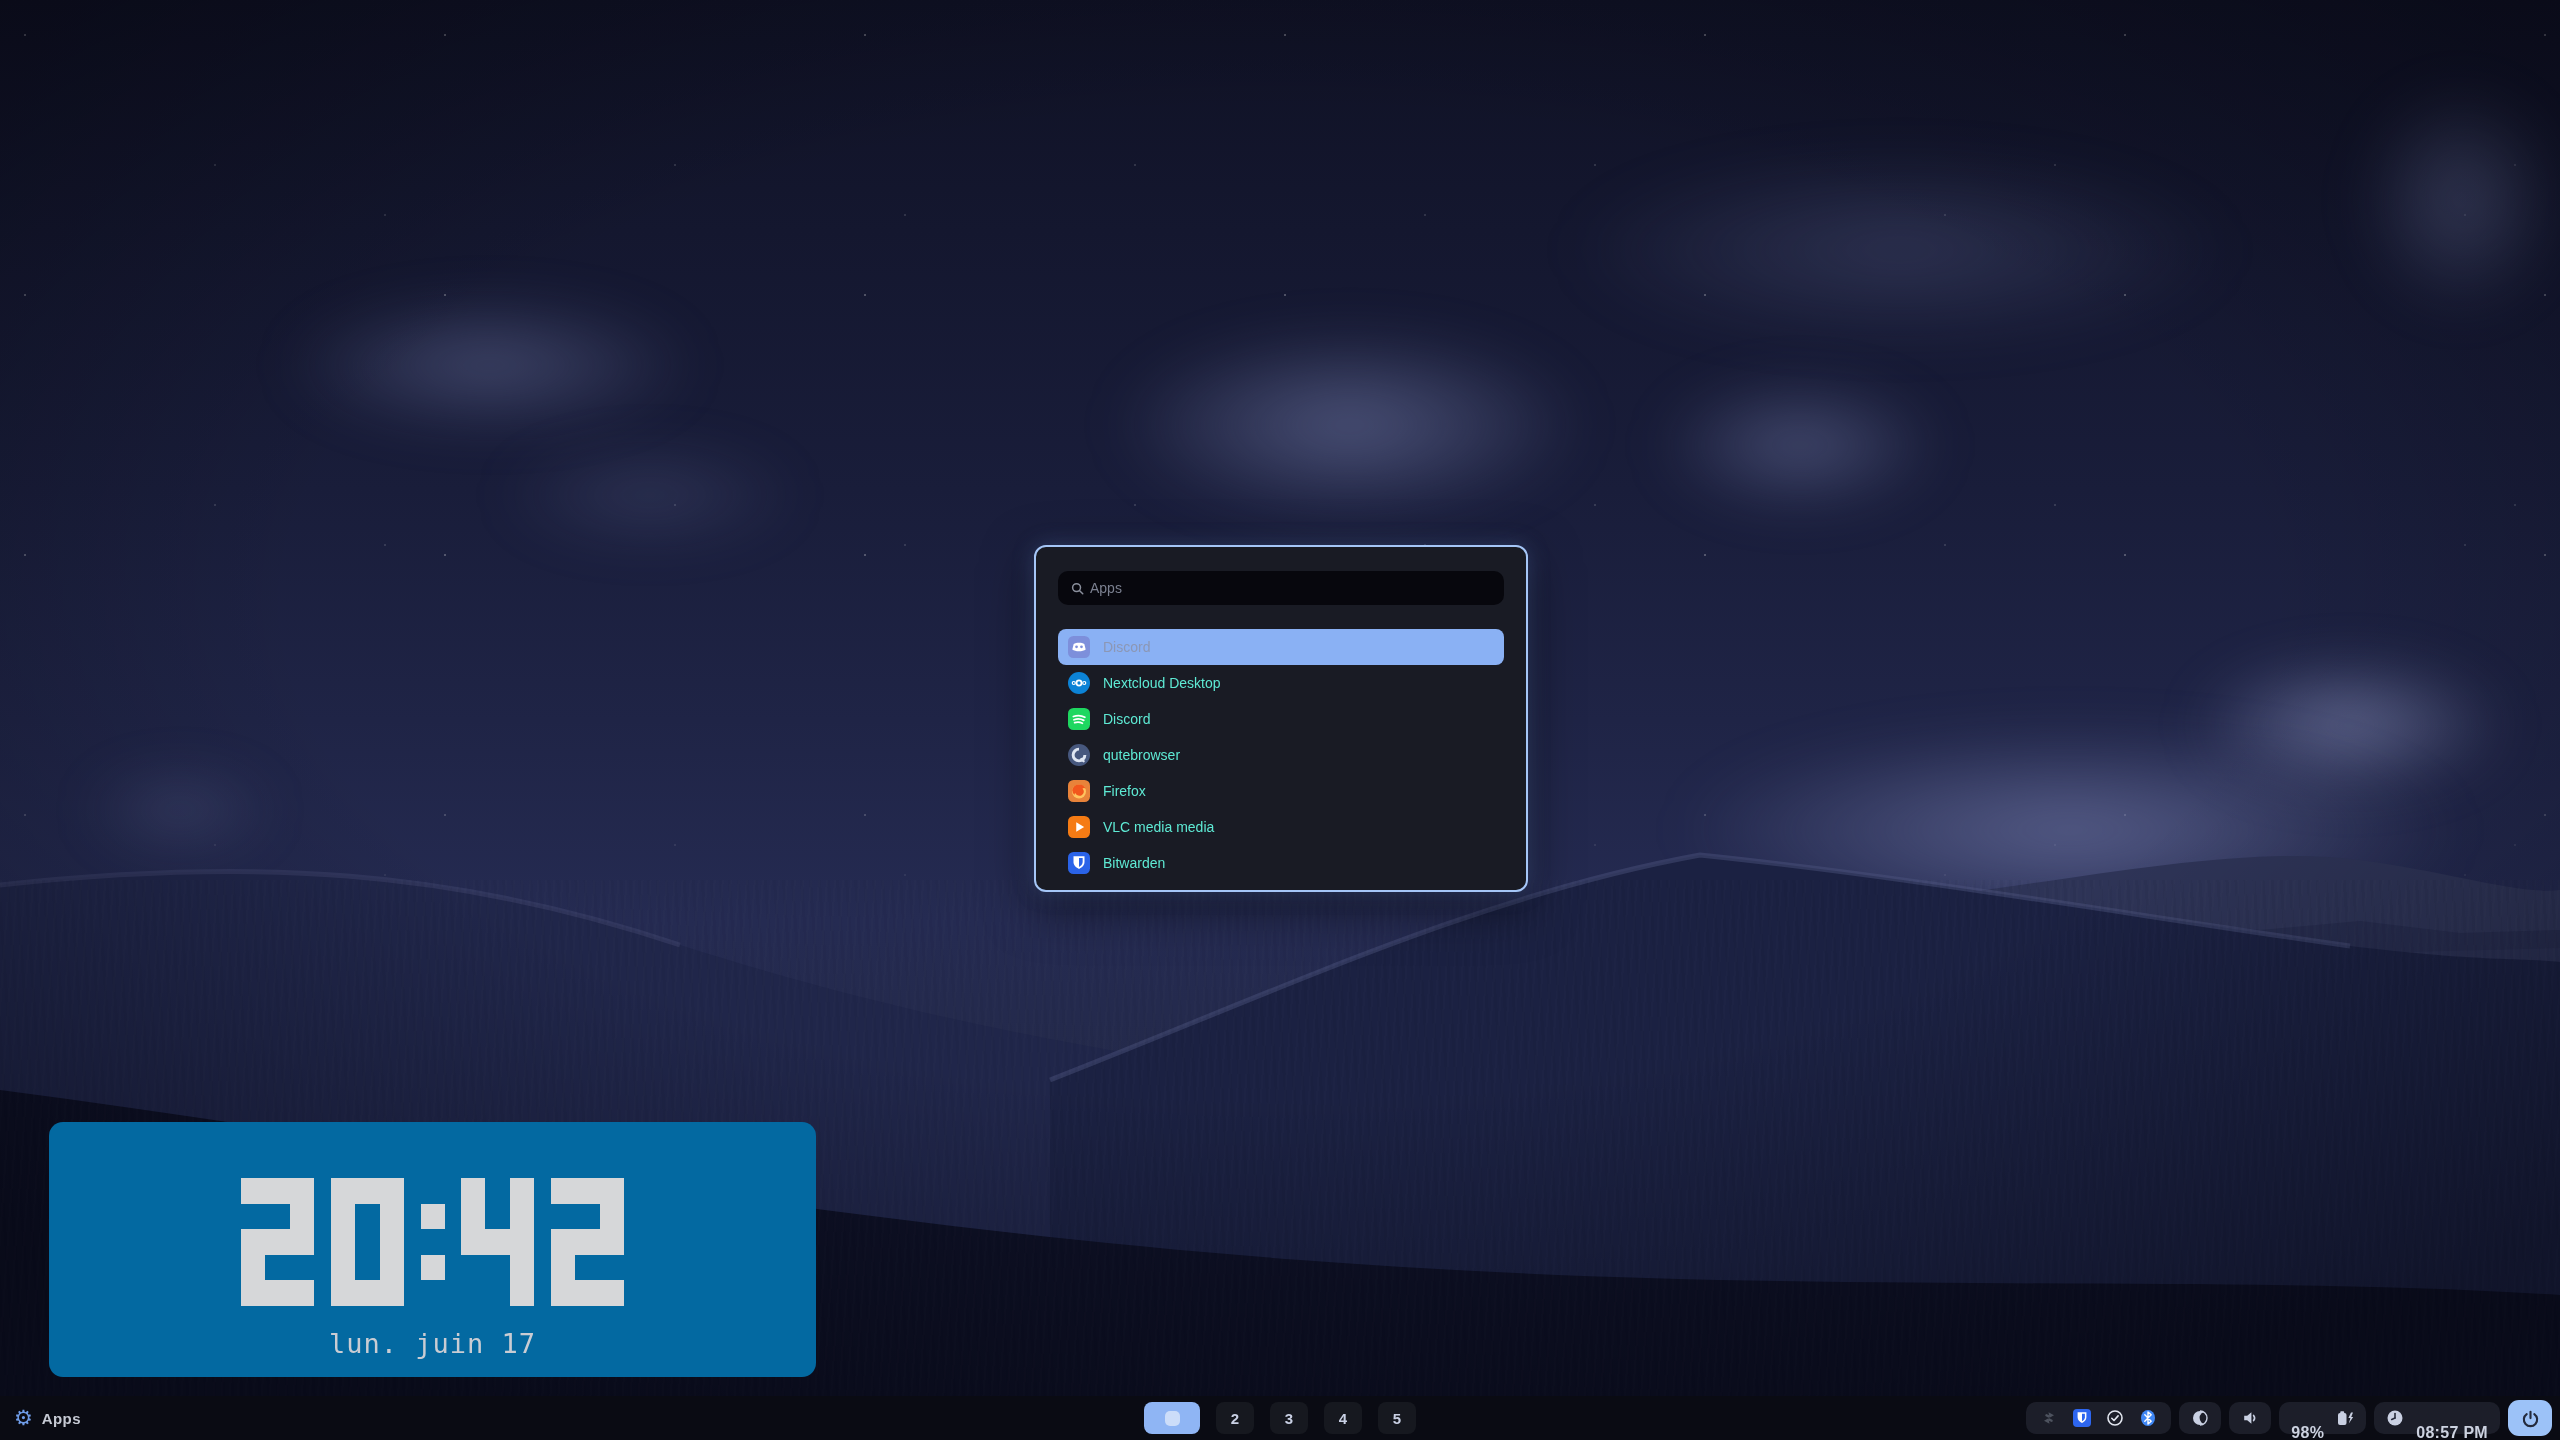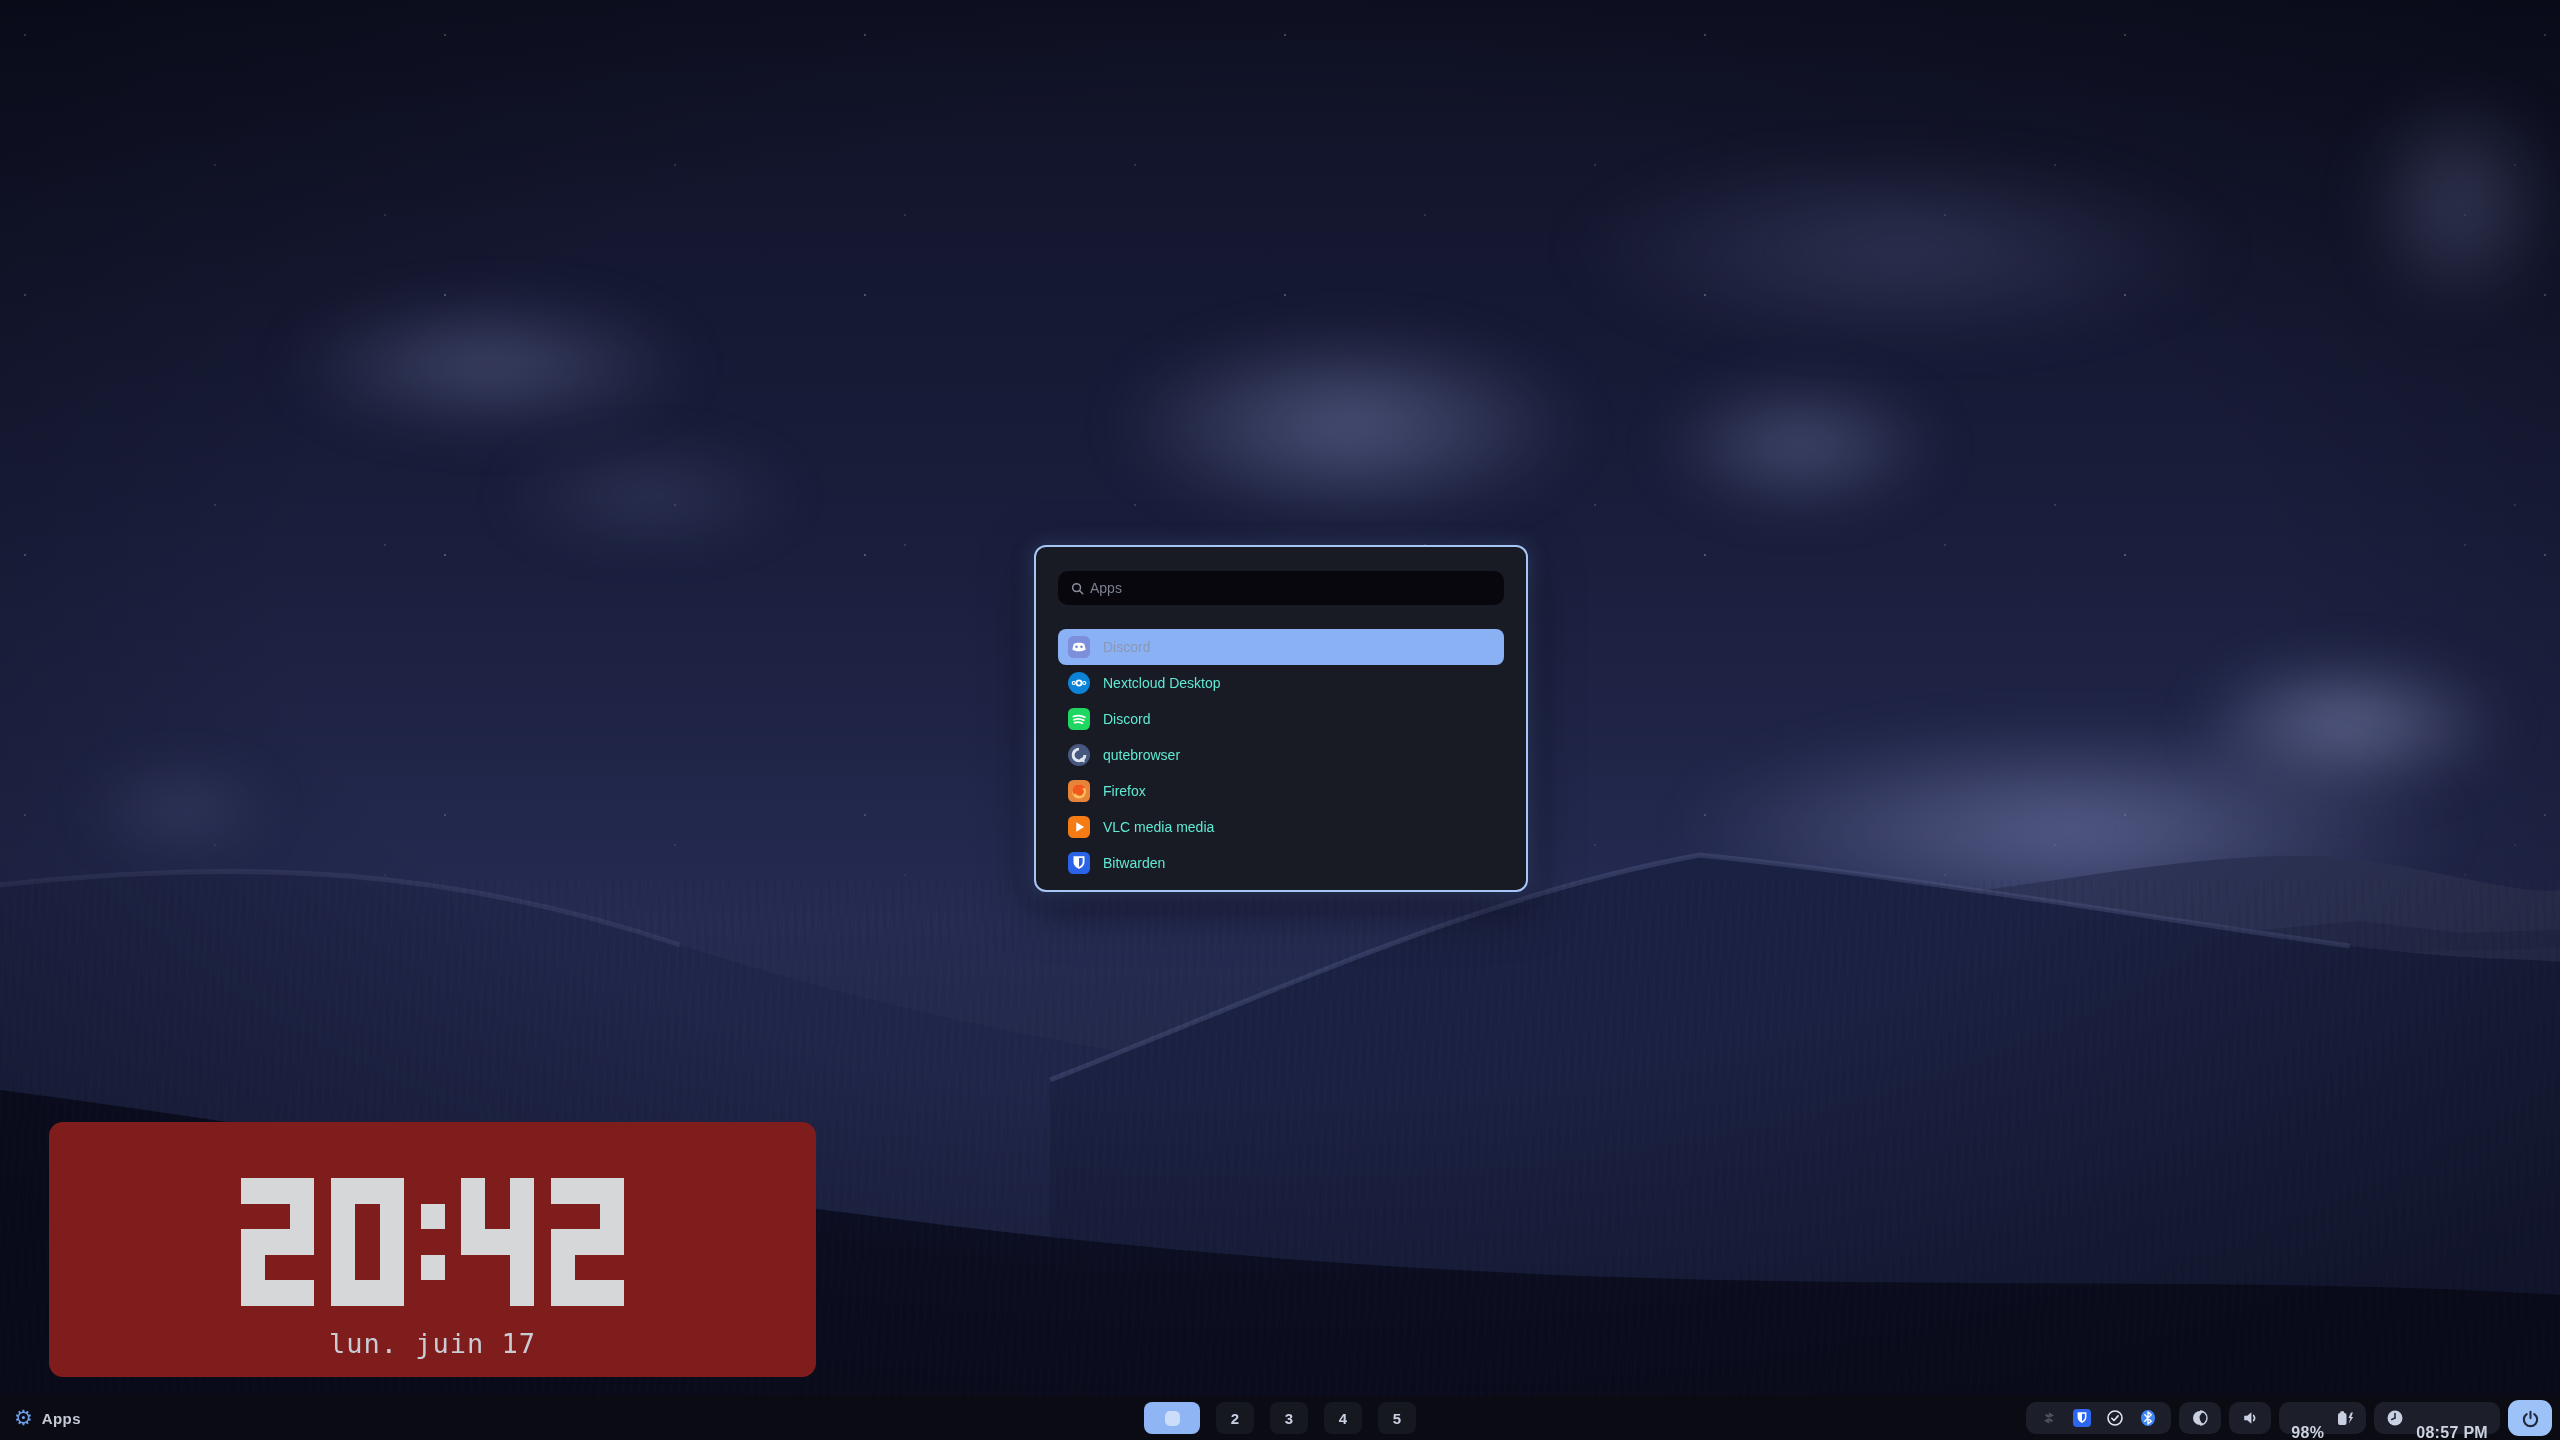--- a/index.html
+++ b/index.html
@@ -31,21 +31,21 @@
   .c7{left:1540px;top:690px;width:1060px;height:280px;background:radial-gradient(closest-side,rgba(140,148,198,.50),rgba(140,148,198,0) 74%);}
   .c8{left:430px;top:420px;width:440px;height:150px;background:radial-gradient(closest-side,rgba(130,140,190,.22),rgba(130,140,190,0) 70%);}
   .c9{left:1450px;top:120px;width:900px;height:260px;background:radial-gradient(closest-side,rgba(120,130,180,.25),rgba(120,130,180,0) 75%);}
   .terrain{position:absolute;left:0;top:840px;width:2560px;height:600px;pointer-events:none;}
   .terrain-tex{position:absolute;left:0;top:880px;width:2560px;height:560px;pointer-events:none;opacity:.5;
     background:repeating-linear-gradient(94deg,rgba(255,255,255,.018) 0 2px,transparent 2px 8px),
                repeating-linear-gradient(86deg,rgba(0,0,0,.05) 0 3px,transparent 3px 9px);}
   .vignette{position:absolute;inset:0;pointer-events:none;
     background:radial-gradient(ellipse 70% 62% at 50% 42%,transparent 55%,rgba(0,0,5,.38) 100%);}
   
-  .clock-widget{position:absolute;left:49px;top:1122px;width:767px;height:255px;background:#7f1d1d;border-radius:14px;
+  .clock-widget{position:absolute;left:49px;top:1122px;width:767px;height:255px;background:#0369a1;border-radius:14px;
     display:flex;flex-direction:column;align-items:center;justify-content:flex-start;padding-top:56px;box-sizing:border-box;}
   .big-time{display:flex;align-items:center;gap:16px;}
   .bchar{display:grid;grid-template-columns:repeat(3,1fr);grid-template-rows:repeat(5,1fr);width:74px;height:128px;}
   .bchar.bcolon{grid-template-columns:1fr;width:24px;}
   .bcell{background:transparent;}
   .bcell.on{background:#d6d7d9;}
   .clock-date{margin-top:22px;font-family:"DejaVu Sans Mono",monospace;font-size:27px;color:#c9ccd3;letter-spacing:1px;}
   
   .launcher{position:absolute;left:1034px;top:545px;width:494px;height:347px;box-sizing:border-box;
     background:#191b24;border:2px solid #a5c6f7;border-radius:12px;padding:24px 22px 12px 22px;

